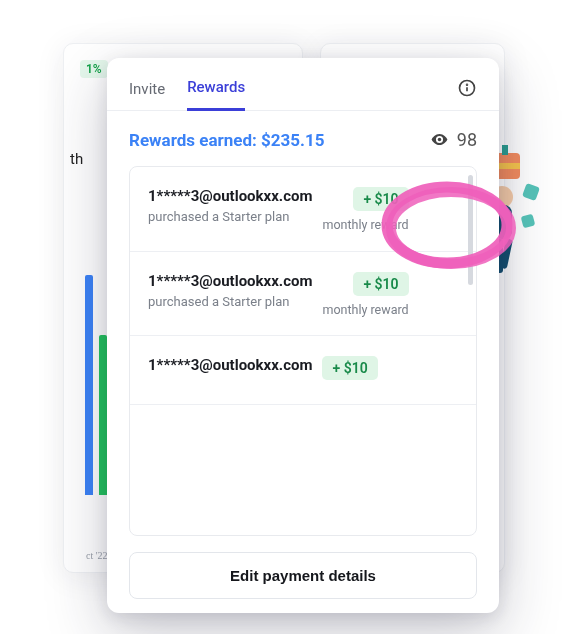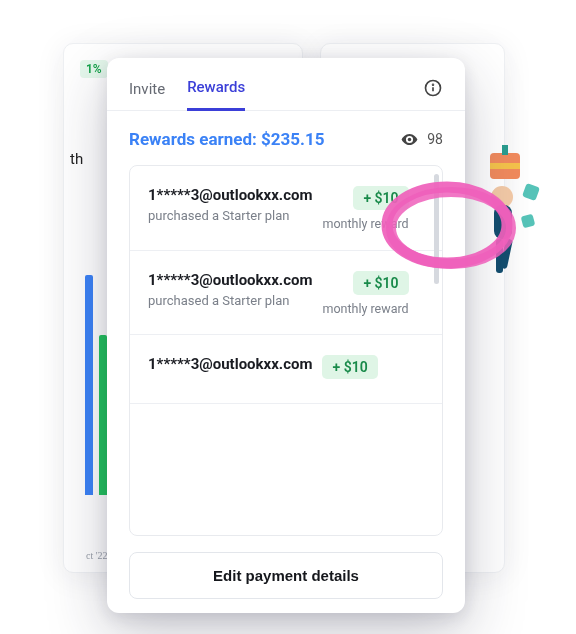--- a/index.html
+++ b/index.html
@@ -42,42 +42,42 @@
   .bars .b1 { background:#3b82f6; height:220px; }
   .bars .b2 { background:#22c55e; height:160px; }
   .bars .b3 { background:#eab308; height:40px; }
   .bars .b4 { background:#ef4444; height:8px; }
   .x-axis {
     position:absolute; left:86px; top:550px; font-size:10px; color:#9aa0aa;font-family:Liberation Serif, serif;
   }
 
   
   .modal {
-    position:absolute; left:107px; top:58px; width:358px; height:555px;
+    position:absolute; left:107px; top:58px; width:392px; height:555px;
     background:#fff; border-radius:12px;
     box-shadow: 0 20px 60px rgba(30,30,60,0.25), 0 4px 16px rgba(30,30,60,0.12);
     display:flex; flex-direction:column;
     overflow:hidden;
   }
   .tabs {
     display:flex; align-items:center; padding: 20px 22px 0 22px; gap:22px;
     position:relative;
   }
   .tab { font-size:15px; color:#666a73; cursor:pointer; padding-bottom:12px; }
   .tab.active { color:#3b3fd8; font-weight:500; border-bottom:3px solid #3b3fd8; }
   .info-icon {
     position:absolute; right:22px; top:20px; width:20px; height:20px;
     color:#444;
   }
   .divider { height:1px; background:#eceef2; margin-top:-1px;}
   .content { padding: 18px 22px 14px 22px; flex:1; display:flex; flex-direction:column; }
 
   .earned-row { display:flex; align-items:center; justify-content:space-between; margin-bottom:16px;}
   .earned-row h2 { font-size:17px; font-weight:700; color:#3b82f6; }
-  .views { display:flex; align-items:center; gap:8px; color:#555; font-size:14px;}
+  .views { display:flex; align-items:center; gap:8px; color:#555; font-size:18px;}
   .views svg { width:19px; height:19px; color:#444; }
 
   .list {
     border:1px solid #e8eaee; border-radius:8px; background:#fff;
     flex:1; overflow:hidden; position:relative;
   }
   .scroll-thumb {
     position:absolute; right:3px; top:8px; width:5px; height:110px;
     background:#d6d9df; border-radius:3px;
   }

